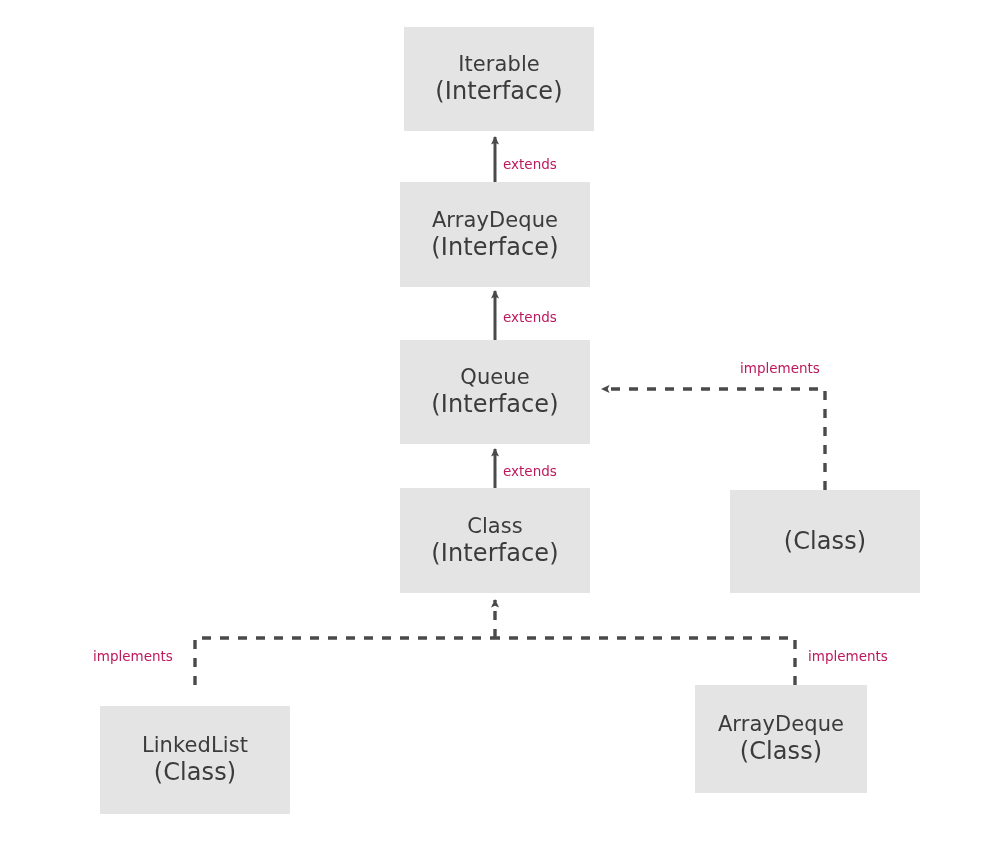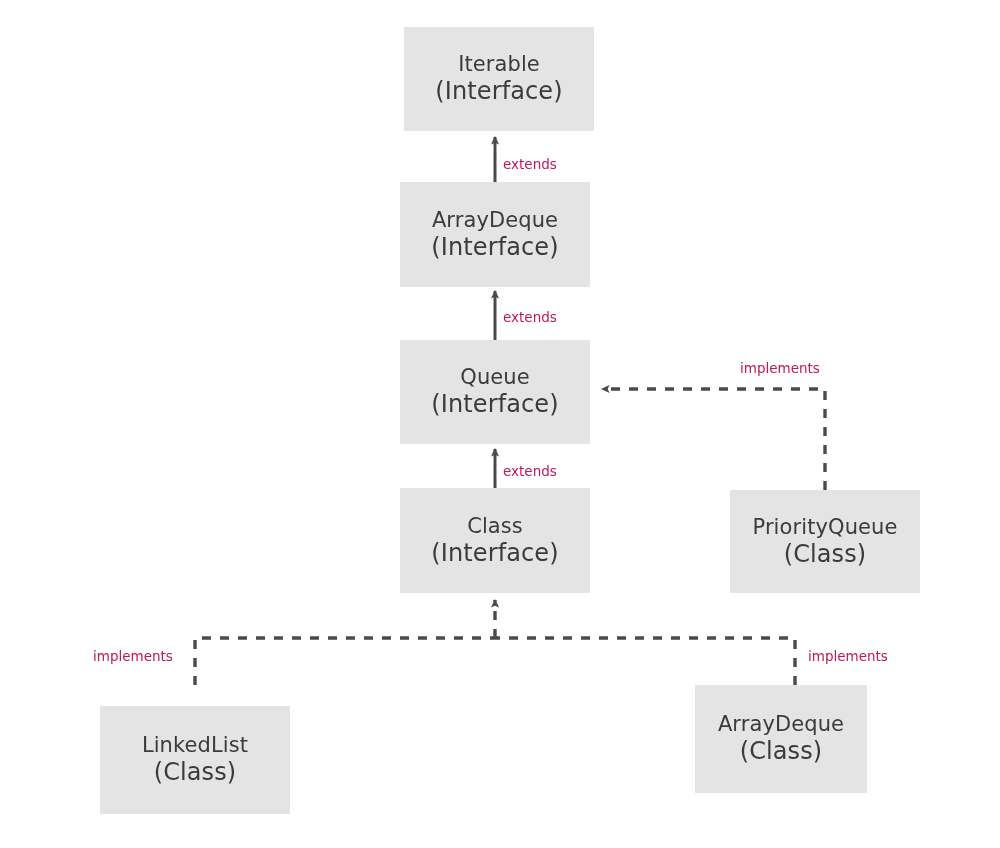--- a/index.html
+++ b/index.html
@@ -119,21 +119,20 @@
     <div class="node-title">Queue</div>
     <div class="node-stereotype">(Interface)</div>
   </div>
 
   <div class="node-box" style="left:400px; top:488px; width:190px; height:105px;">
     <div class="node-title">Class</div>
     <div class="node-stereotype">(Interface)</div>
   </div>
 
   <div class="node-box" style="left:730px; top:490px; width:190px; height:103px;">
-    <div class="node-title">PriorityQueue</div>
     <div class="node-stereotype">(Class)</div>
   </div>
 
   <div class="node-box" style="left:100px; top:706px; width:190px; height:108px;">
     <div class="node-title">LinkedList</div>
     <div class="node-stereotype">(Class)</div>
   </div>
 
   <div class="node-box" style="left:695px; top:685px; width:172px; height:108px;">
     <div class="node-title">ArrayDeque</div>

